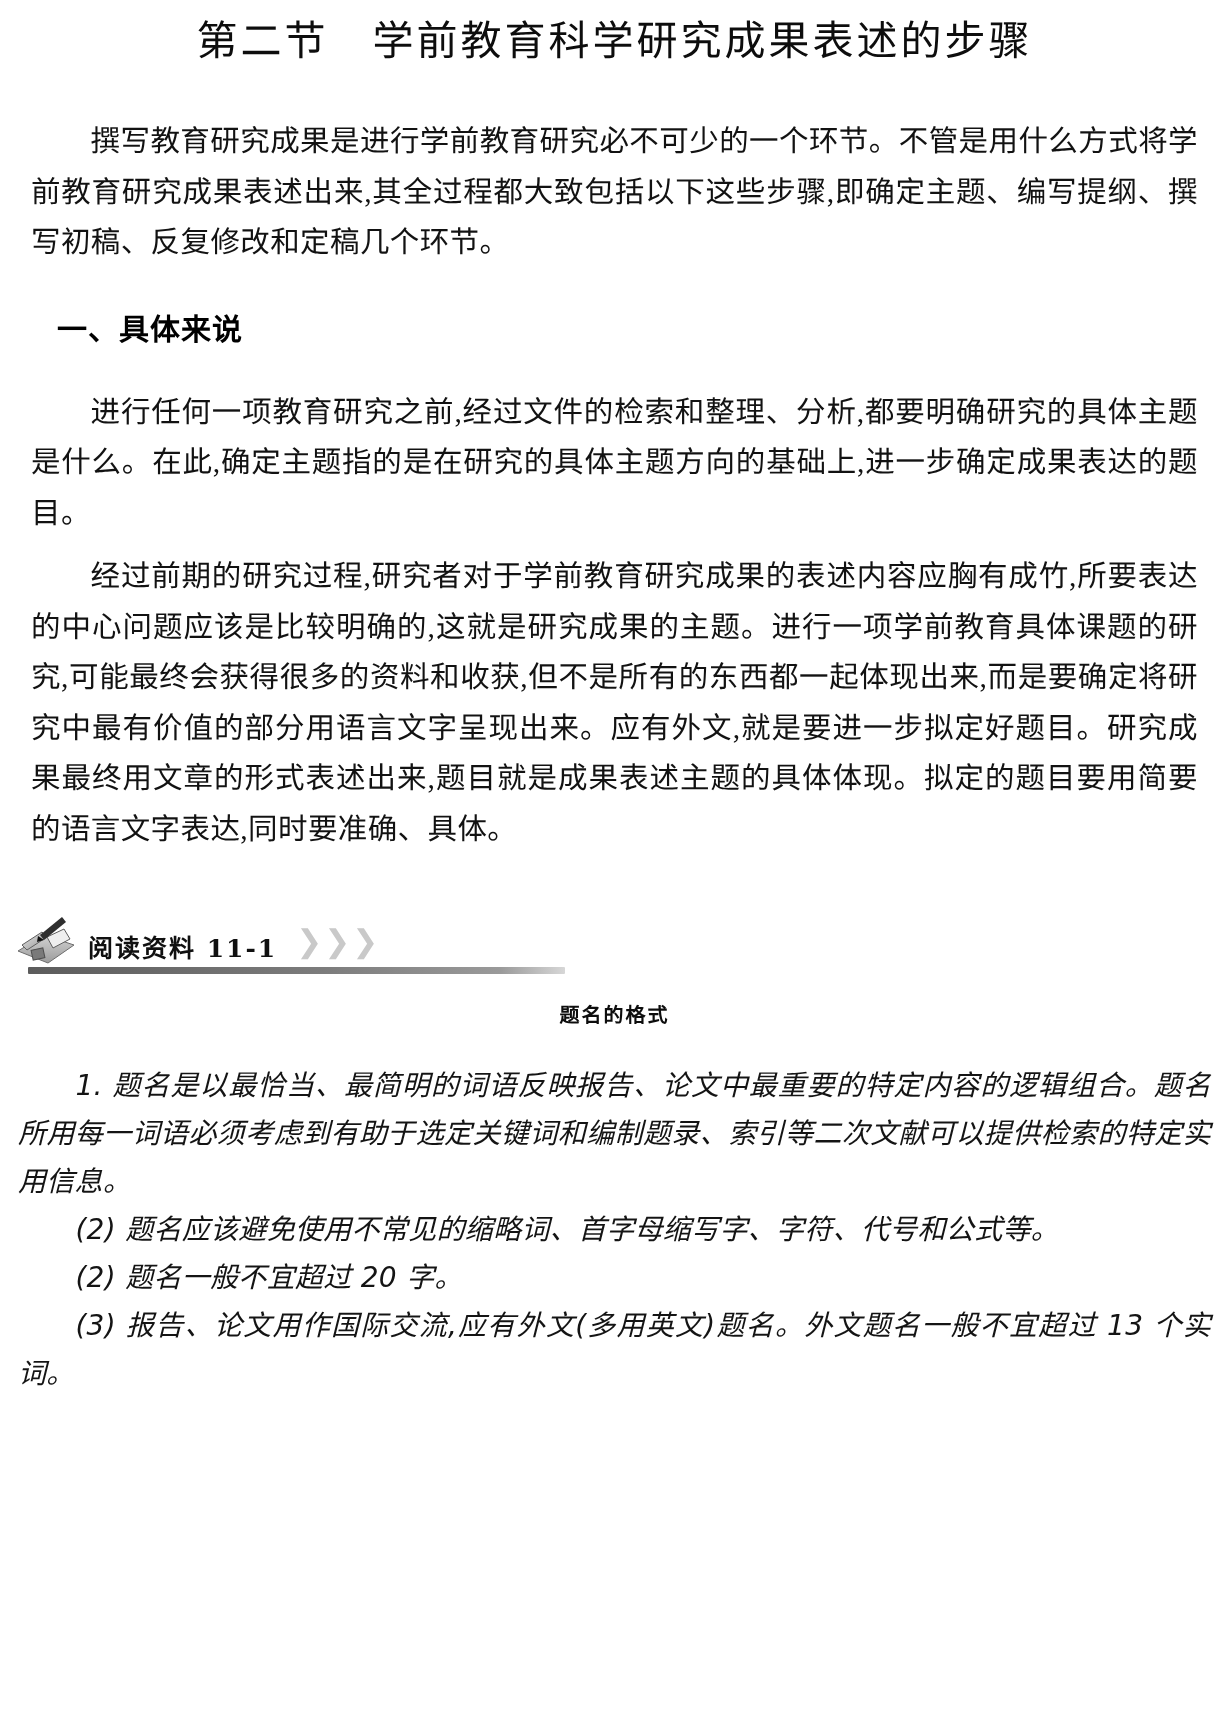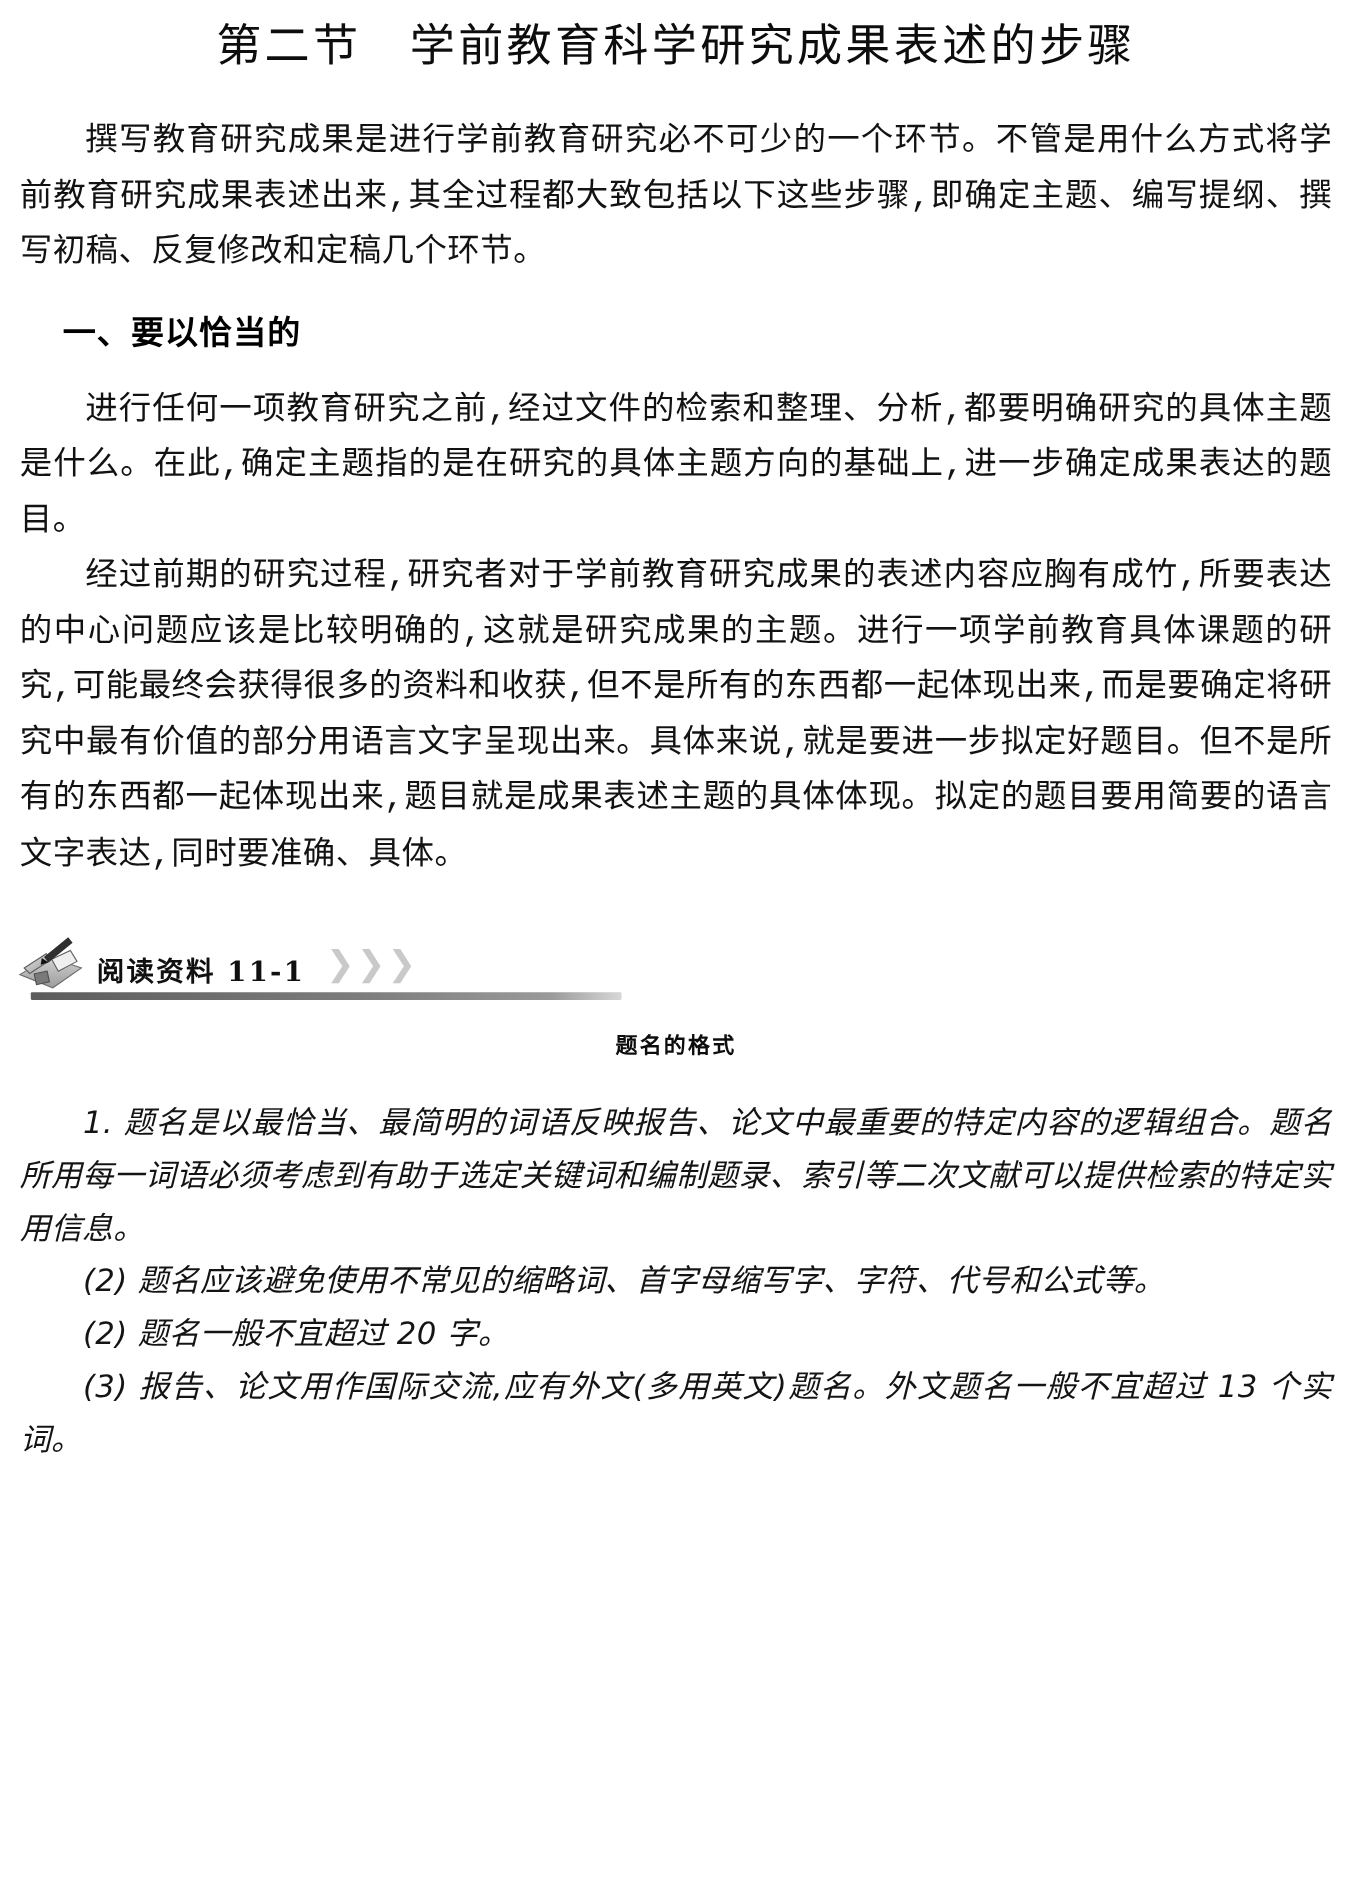--- a/index.html
+++ b/index.html
@@ -40,29 +40,29 @@
     white-space: pre;
   }
 
   
   .body-block {
     margin: 0;
     padding: 0 18px 0 18px;
   }
 
   p.para {
-    margin: 0;
+    margin: 13px;
     text-indent: 2.02em;
     font-size: 29.5px;
     line-height: 50.5px;
     text-align: justify;
     text-justify: inter-ideograph;
     letter-spacing: 0.4px;
     color: #121212;
-    font-family: Liberation Mono, monospace;
+    font-family: Liberation Serif, serif;
   }
 
   
   h2.section-heading {
     margin: 0;
     padding-left: 57px;
     font-size: 30px;
     font-weight: 700;
     line-height: 1.1;
     letter-spacing: 1px;
@@ -162,27 +162,27 @@
   <h1 class="chapter-title">第二节　学前教育科学研究成果表述的步骤</h1>
 
   <div class="spacer-34"></div>
 
   <div class="body-block">
     <p class="para">撰写教育研究成果是进行学前教育研究必不可少的一个环节。不管是用什么方式将学前教育研究成果表述出来,其全过程都大致包括以下这些步骤,即确定主题、编写提纲、撰写初稿、反复修改和定稿几个环节。</p>
   </div>
 
   <div class="gap-before-heading"></div>
 
-  <h2 class="section-heading">一、要以恰当的</h2>
+  <h2 class="section-heading">一、具体来说</h2>
 
   <div class="gap-after-heading"></div>
 
   <div class="body-block">
     <p class="para">进行任何一项教育研究之前,经过文件的检索和整理、分析,都要明确研究的具体主题是什么。在此,确定主题指的是在研究的具体主题方向的基础上,进一步确定成果表达的题目。</p>
-    <p class="para">经过前期的研究过程,研究者对于学前教育研究成果的表述内容应胸有成竹,所要表达的中心问题应该是比较明确的,这就是研究成果的主题。进行一项学前教育具体课题的研究,可能最终会获得很多的资料和收获,但不是所有的东西都一起体现出来,而是要确定将研究中最有价值的部分用语言文字呈现出来。具体来说,就是要进一步拟定好题目。但不是所有的东西都一起体现出来,题目就是成果表述主题的具体体现。拟定的题目要用简要的语言文字表达,同时要准确、具体。</p>
+    <p class="para">经过前期的研究过程,研究者对于学前教育研究成果的表述内容应胸有成竹,所要表达的中心问题应该是比较明确的,这就是研究成果的主题。进行一项学前教育具体课题的研究,可能最终会获得很多的资料和收获,但不是所有的东西都一起体现出来,而是要确定将研究中最有价值的部分用语言文字呈现出来。应有外文,就是要进一步拟定好题目。研究成果最终用文章的形式表述出来,题目就是成果表述主题的具体体现。拟定的题目要用简要的语言文字表达,同时要准确、具体。</p>
   </div>
 
   <div class="spacer-42"></div>
 
   <div class="reading-header">
     <div class="reading-row">
       <span class="book-icon">
         <svg viewBox="0 0 64 52" width="64" height="52" aria-hidden="true">
           <defs>
             <linearGradient id="bkg" x1="0" y1="0" x2="1" y2="1">

